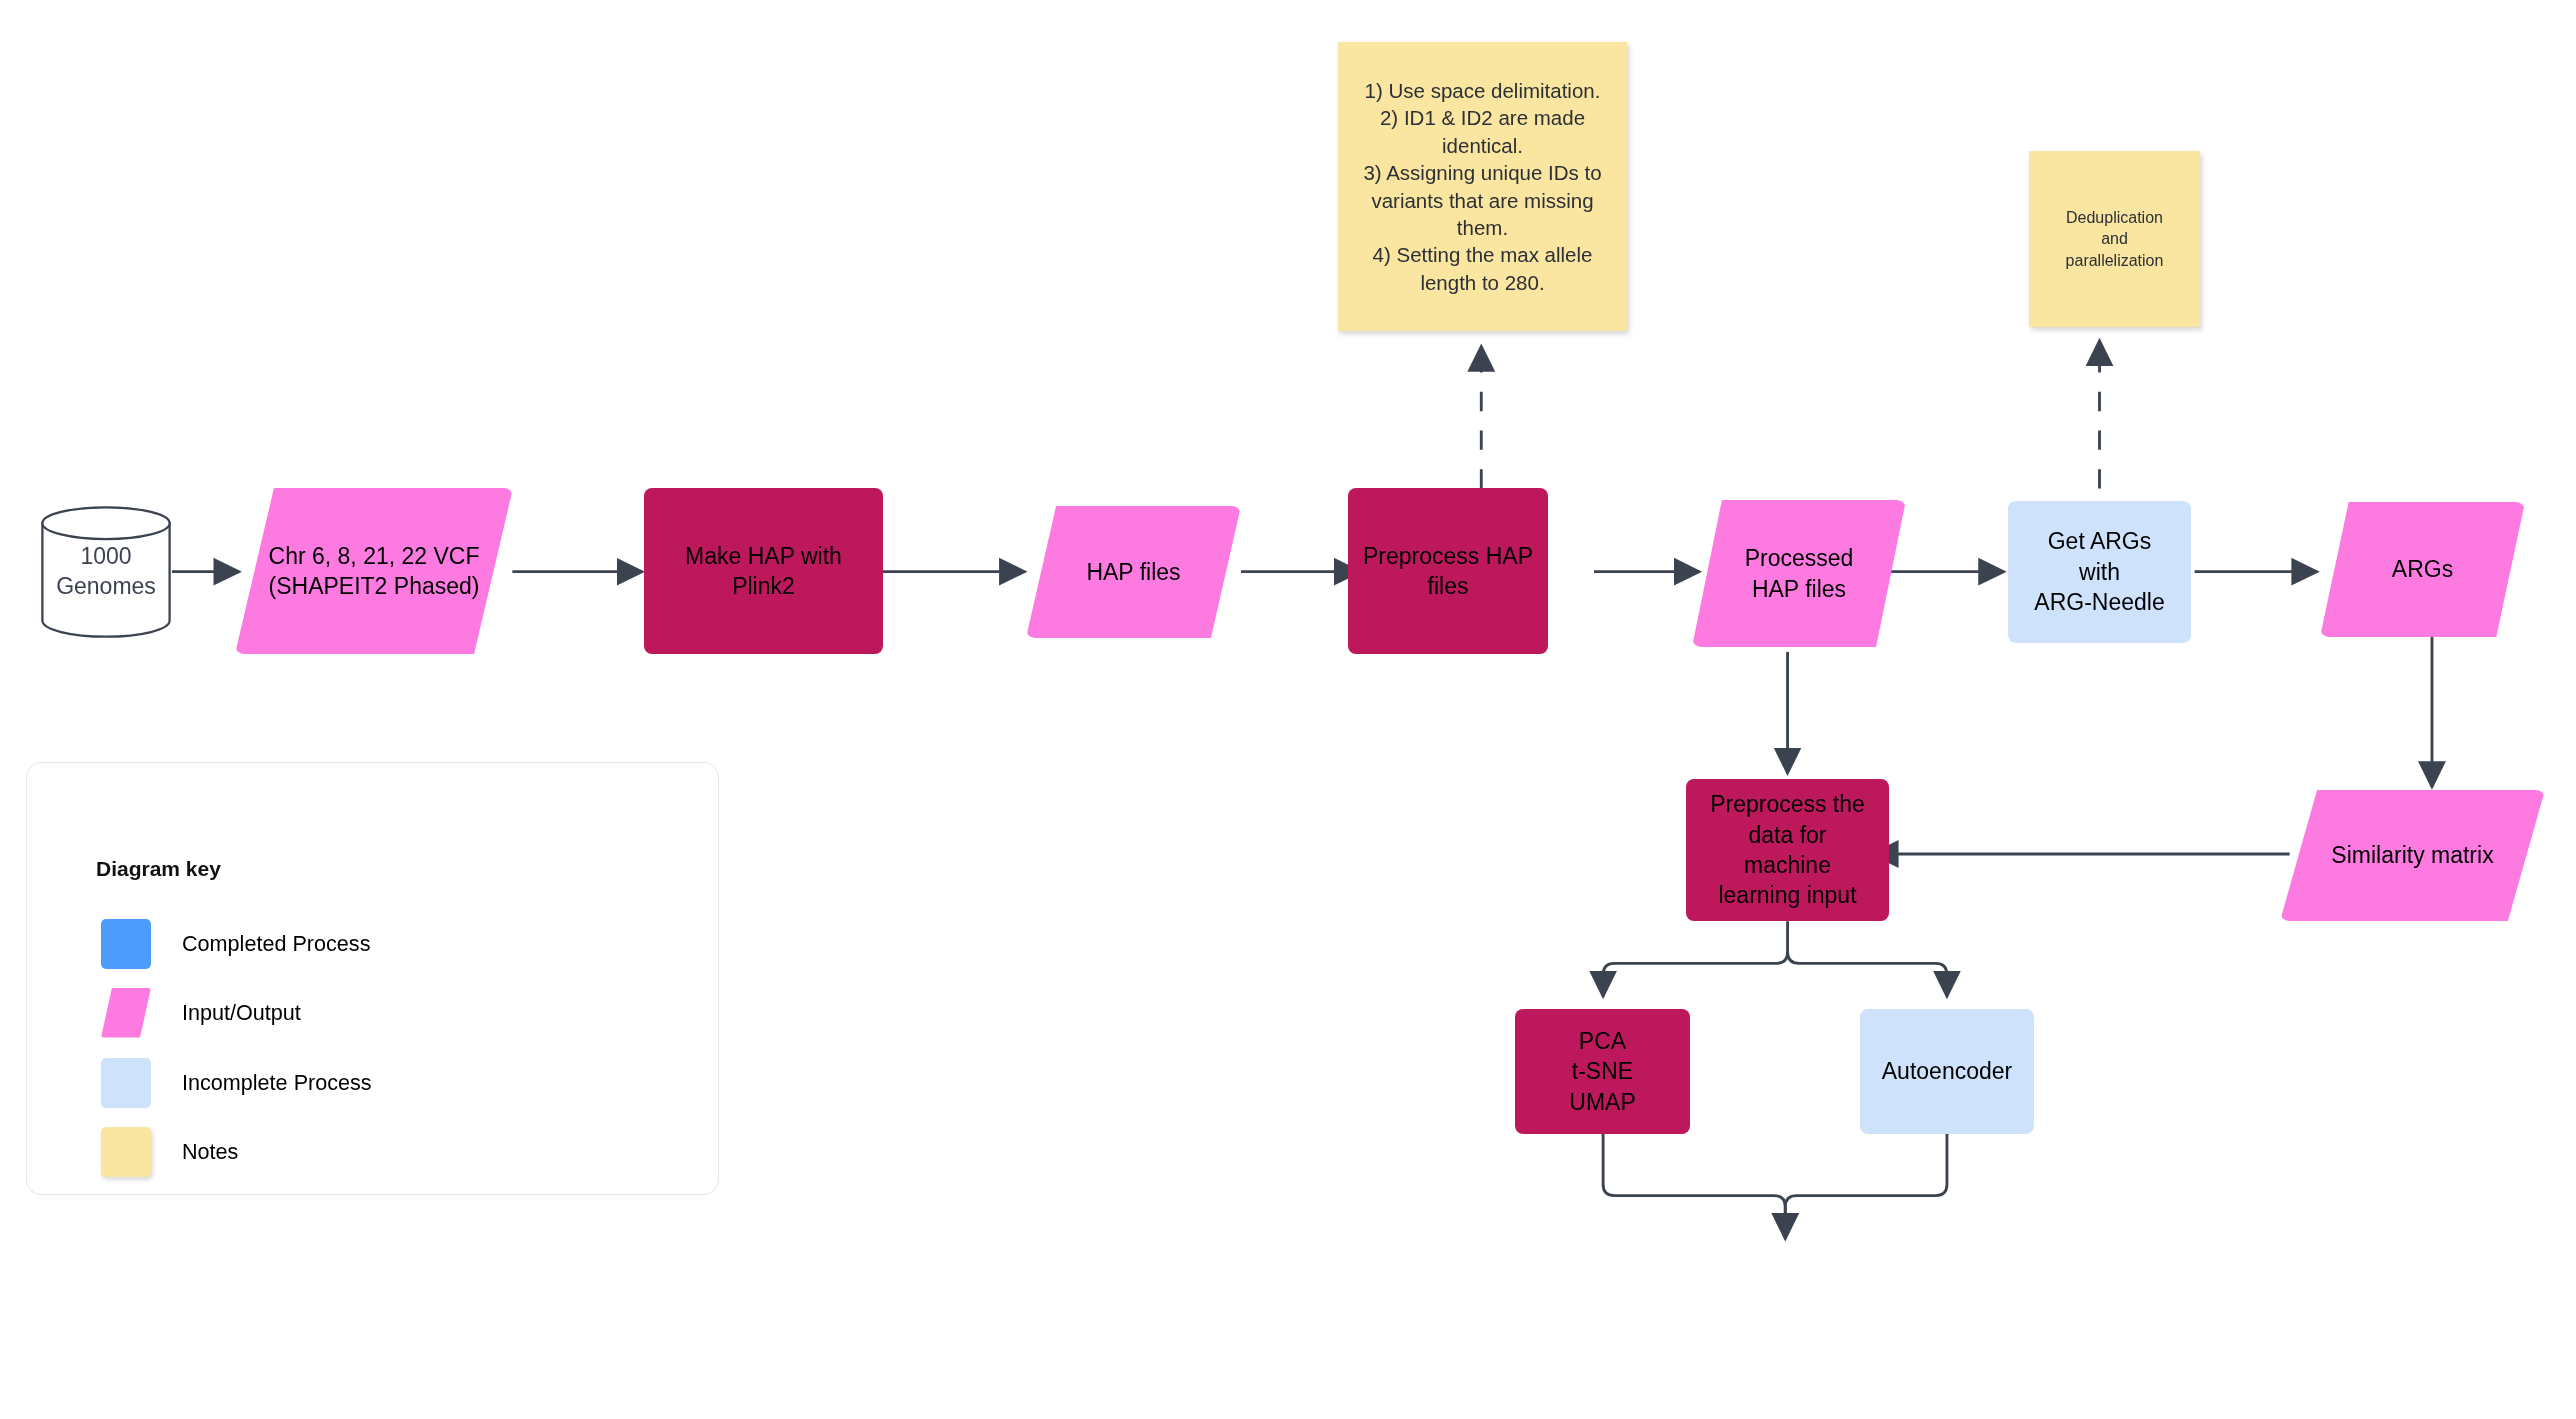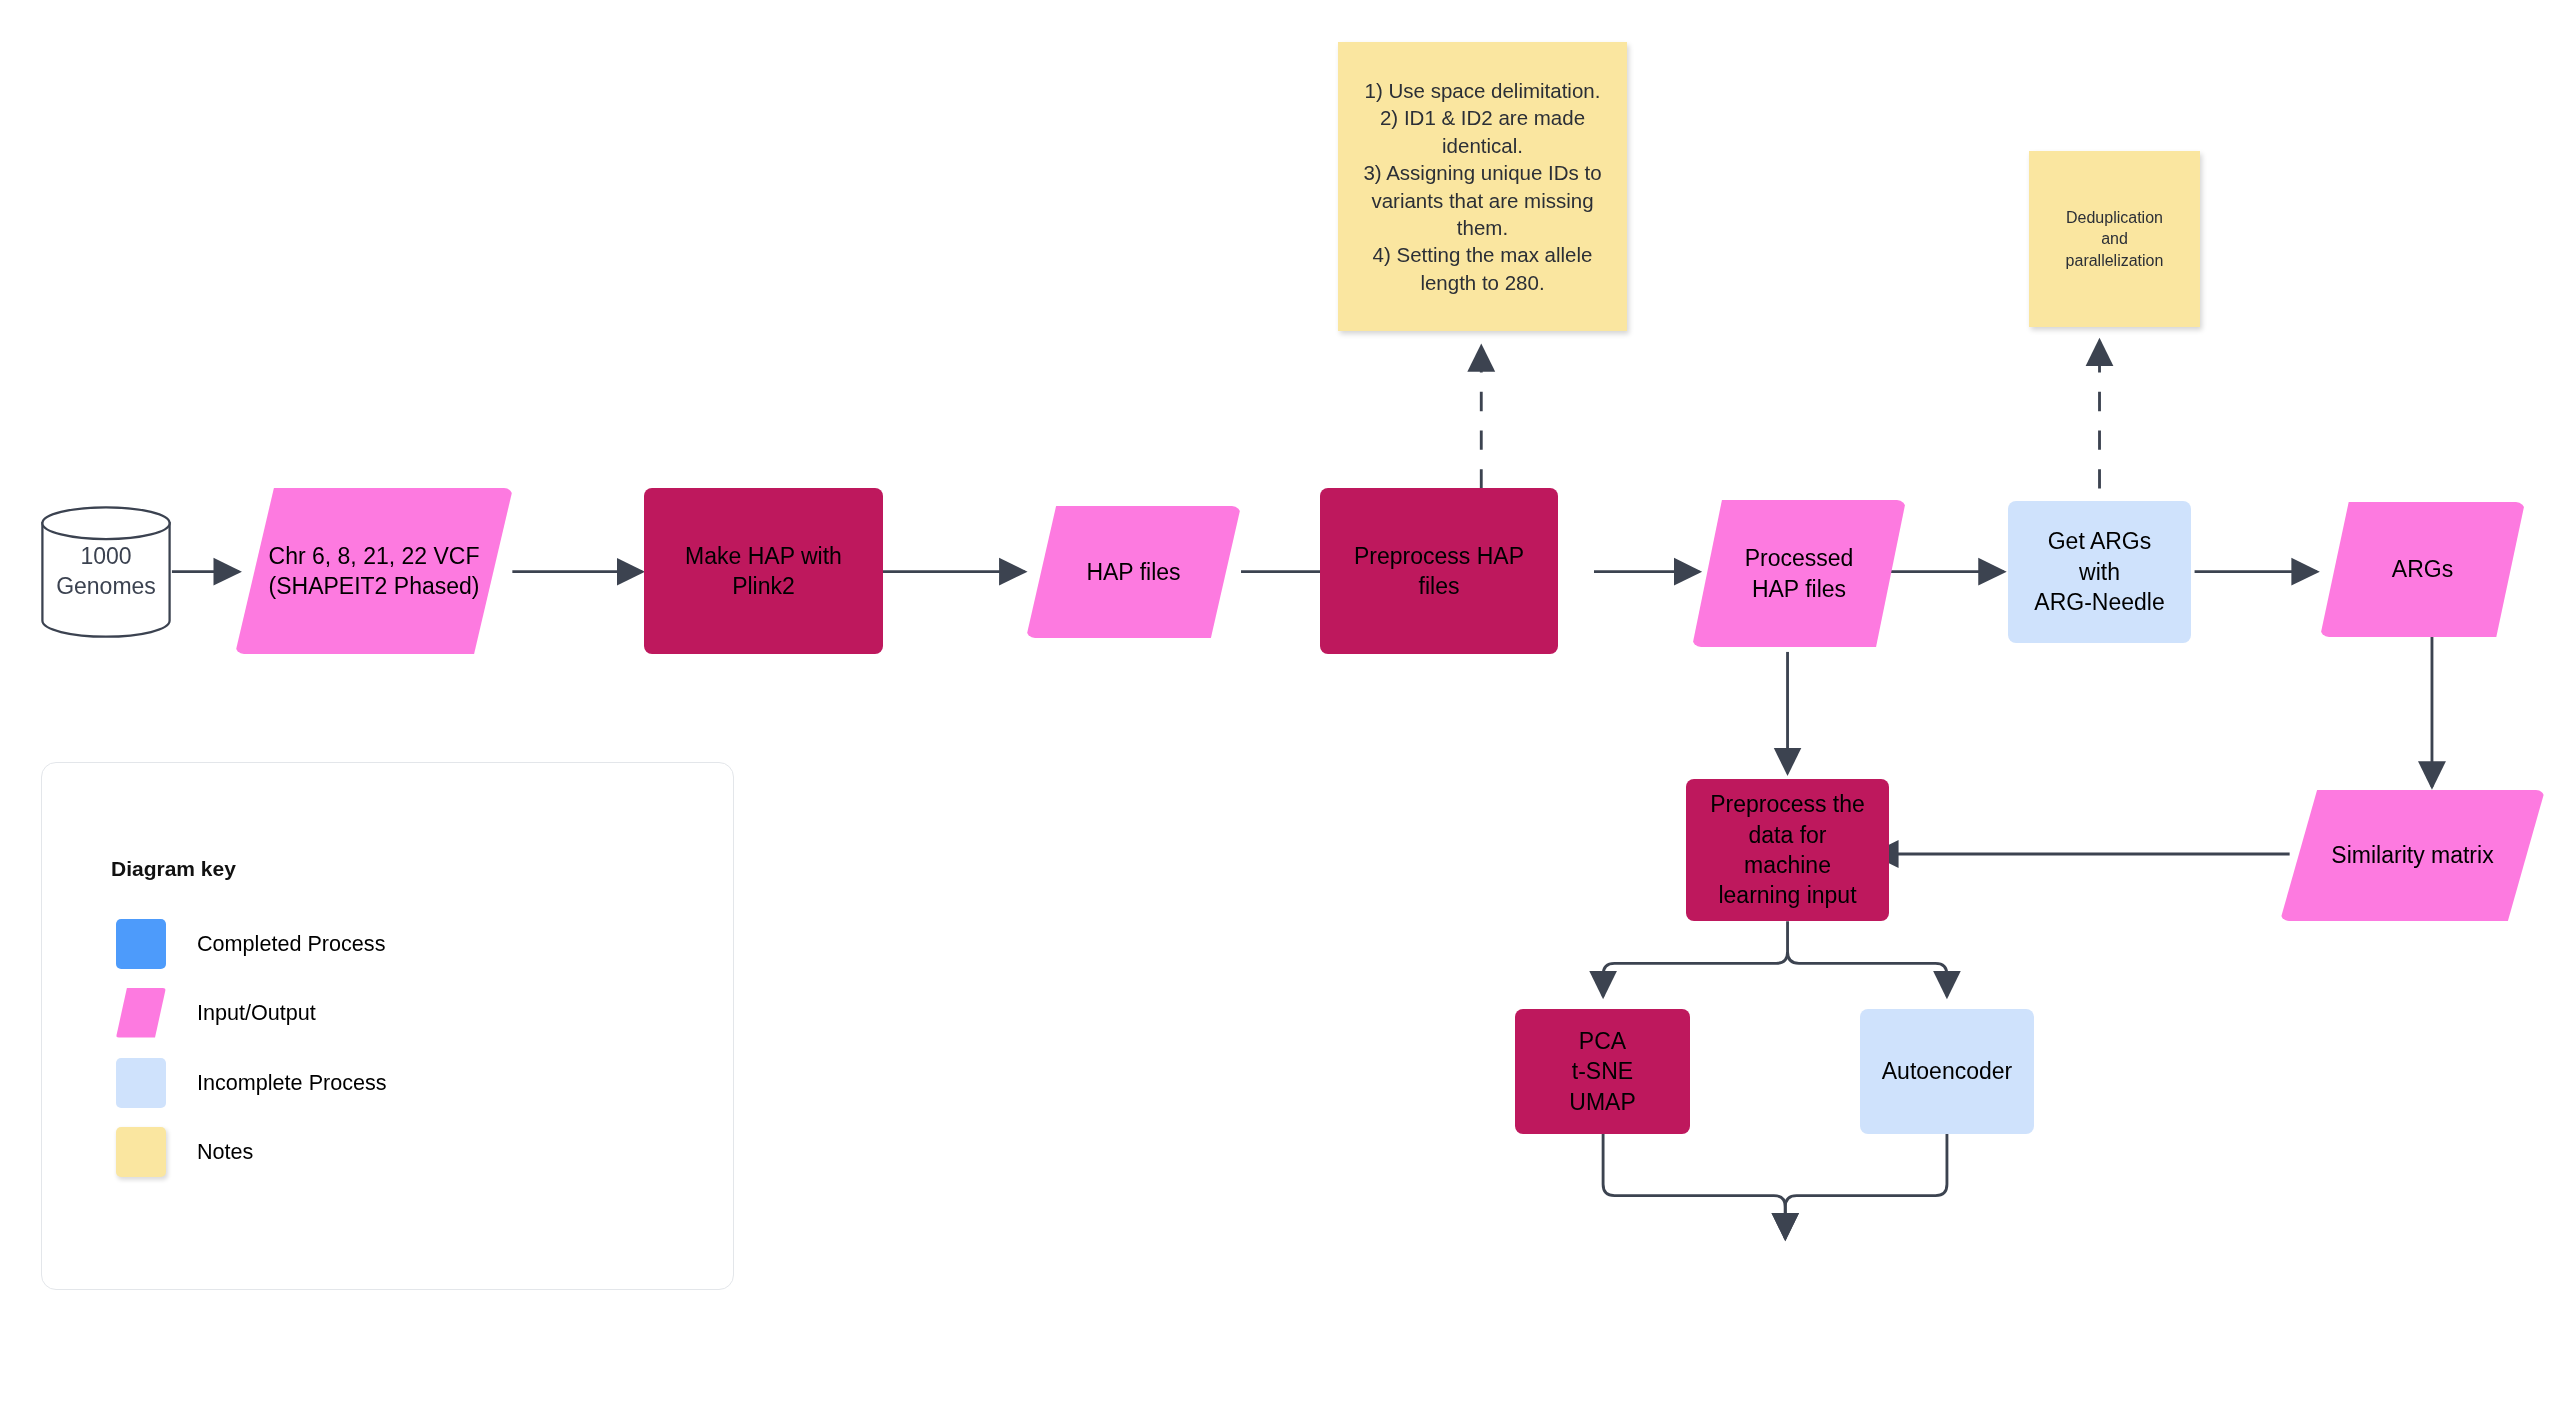--- a/index.html
+++ b/index.html
@@ -119,21 +119,21 @@
   <div class="node proc" style="left:644px;top:488px;width:239px;height:166px;">
     <span style="white-space:pre-line;">Make HAP with
 Plink2</span>
   </div>
 
   <div class="pg-wrap" style="left:1026px;top:506px;width:215px;height:132px;">
     <div class="pg"></div>
     <div class="pg-label" style="white-space:pre-line;">HAP files</div>
   </div>
 
-  <div class="node proc" style="left:1320px;top:488px;width:238px;height:166px;">
+  <div class="node proc" style="left:1348px;top:488px;width:200px;height:166px;">
     <span style="white-space:pre-line;">Preprocess HAP
 files</span>
   </div>
 
   <div class="pg-wrap" style="left:1692px;top:500px;width:214px;height:147px;">
     <div class="pg"></div>
     <div class="pg-label" style="white-space:pre-line;">Processed
 HAP files</div>
   </div>
 
@@ -164,21 +164,21 @@
     <span style="white-space:pre-line;">PCA
 t-SNE
 UMAP</span>
   </div>
 
   <div class="node proc-incomplete" style="left:1860px;top:1009px;width:174px;height:125px;">
     <span style="white-space:pre-line;">Autoencoder</span>
   </div>
 
 
-  <div class="legend" style="left:41px;top:762px;width:693px;height:528px;">
+  <div class="legend" style="left:26px;top:762px;width:693px;height:433px;">
     <div class="legend-title" style="left:69px;top:94px;">Diagram key</div>
 
     <div class="legend-row" style="left:74px;top:0.6px;height:433px;">
       <div style="position:absolute;left:0px;top:155px;display:flex;align-items:center;">
         <div class="sw sw-blue"></div>
         <div class="legend-label">Completed Process</div>
       </div>
     </div>
 
     <div class="legend-row" style="left:74px;top:0.6px;height:433px;">

